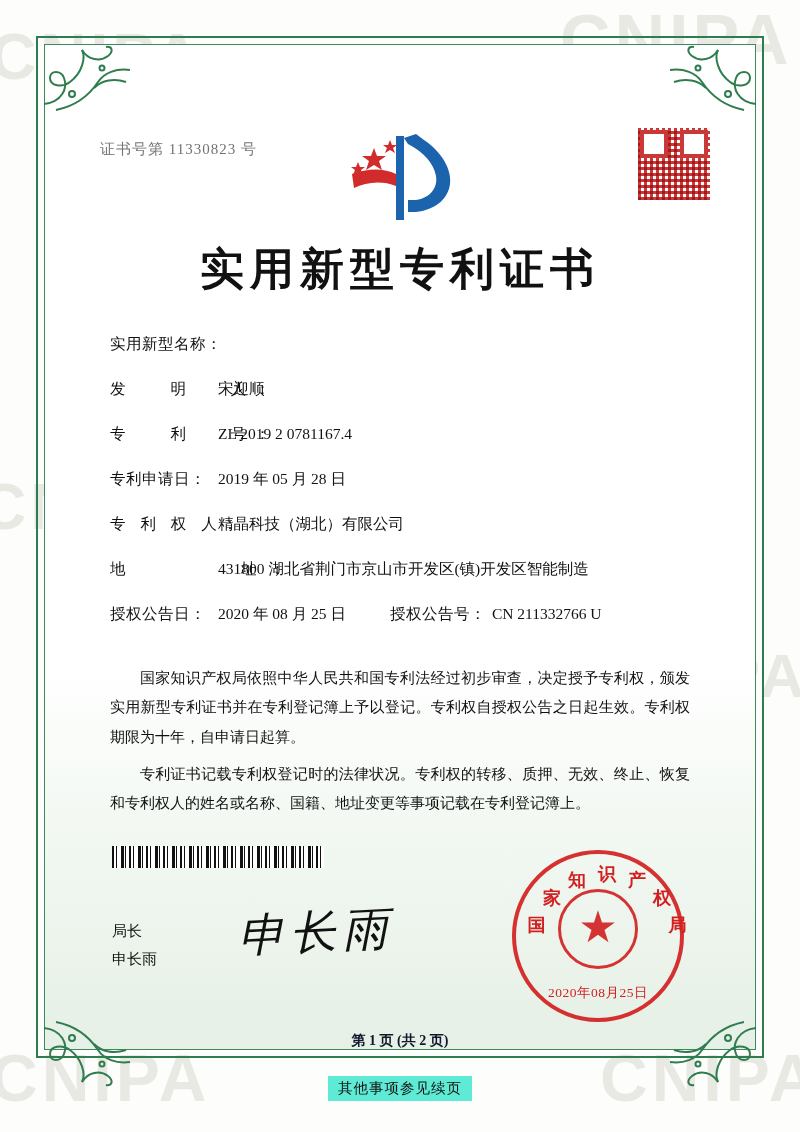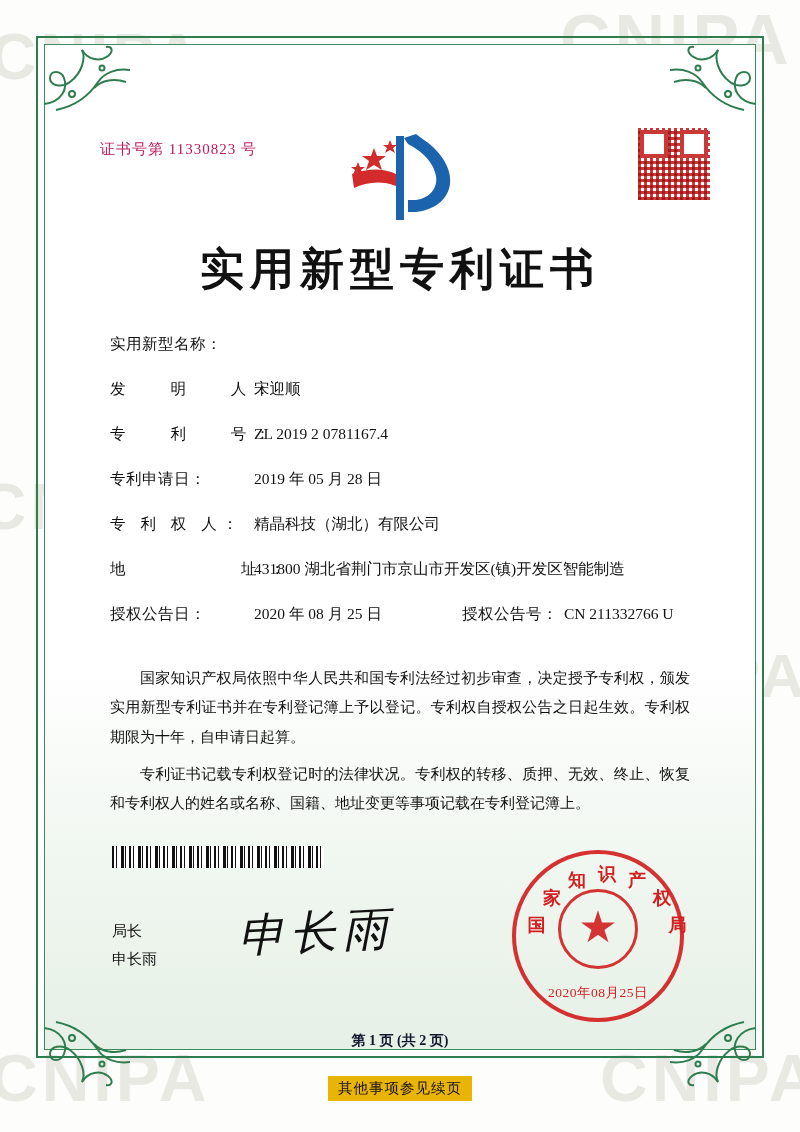--- a/index.html
+++ b/index.html
@@ -65,21 +65,21 @@
   .c-tr { right: 42px; top: 44px;  transform: scaleX(-1); }
   .c-bl { left: 42px;  bottom: 44px; transform: scaleY(-1); }
   .c-br { right: 42px; bottom: 44px; transform: scale(-1,-1); }
 
   
   .cert-no {
     position: absolute;
     left: 100px;
     top: 140px;
     font-size: 15px;
-    color: #be185d;
+    color: #737373;
     letter-spacing: 1px;
   }
   .logo {
     position: absolute;
     left: 338px;
     top: 128px;
     width: 128px;
     height: 96px;
   }
   .qr {
@@ -124,21 +124,20 @@
     top: 332px;
     width: 580px;
     font-size: 15.5px;
     color: #111;
   }
   .field {
     display: flex;
     align-items: flex-start;
     margin-bottom: 21px;
     line-height: 1.55;
-    gap: 36px;
   }
   .f-label {
     width: 108px;
     flex: 0 0 108px;
     letter-spacing: 0.5px;
     white-space: nowrap;
   }
   .f-label.sp1 { letter-spacing: 8.5px; }
   .f-label.sp2 { letter-spacing: 13px; }
   .f-label.sp3 { letter-spacing: 5.5px; }
@@ -266,21 +265,21 @@
     left: 0; right: 0;
     top: 1076px;
     text-align: center;
     font-size: 14.5px;
     color: #111;
     letter-spacing: 1px;
   }
   .footer-note span {
     display: inline-block;
     padding: 3px 10px;
-    background: #eab308;
+    background: #5eead4;
   }
 </style>
 </head>
 <body>
 
 <div class="page">
 
   <div class="wm" style="left:-10px; top:20px; font-size:64px;">CNIPA</div>
   <div class="wm" style="left:560px; top:0px; font-size:70px;">CNIPA</div>
   <div class="wm" style="left:200px; top:300px; font-size:62px;">CNIPA</div>

